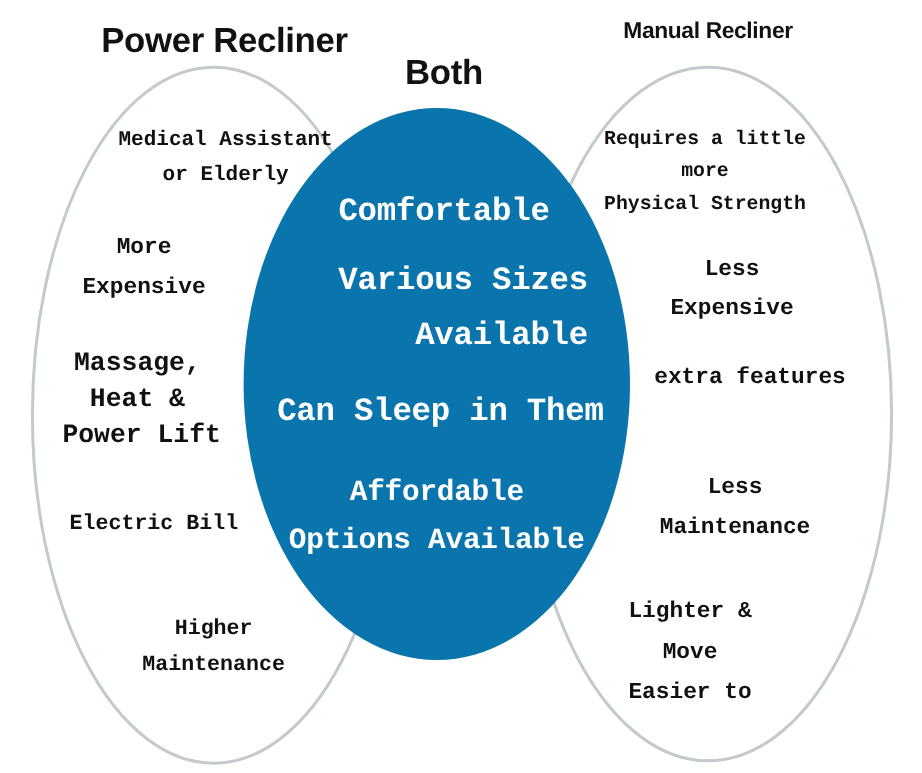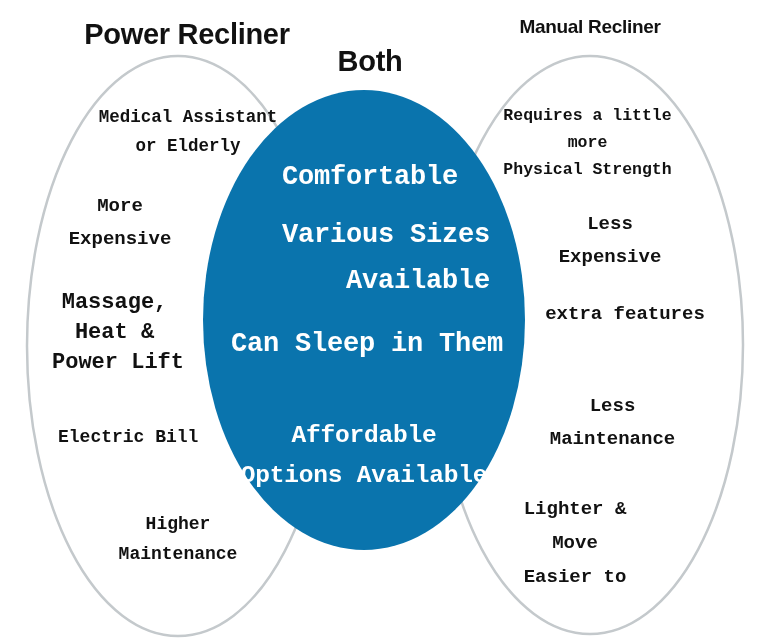--- a/index.html
+++ b/index.html
@@ -47,21 +47,21 @@
 <div class="center-item" style="left:240px; top:146px; width:260px; font-size:27px; line-height:36px;margin-top:13px;">
   <span>Comfortable</span>
 </div>
 <div class="center-item" style="left:230px; top:212px; width:260px; font-size:27px; line-height:46px;text-align:right;">
   <span>Various Sizes</span>
   <span>Available</span>
 </div>
 <div class="center-item" style="left:214px; top:326px; width:306px; font-size:27px; line-height:36px;">
   <span>Can Sleep in Them</span>
 </div>
-<div class="center-item" style="left:230px; top:392px; width:268px; font-size:24.5px; line-height:40px;margin-top:24px;">
+<div class="center-item" style="left:230px; top:392px; width:268px; font-size:24.5px; line-height:40px;">
   <span>Affordable</span>
   <span>Options Available</span>
 </div>
 
 <div class="item" style="left:500px; top:102px; width:175px; font-size:16.5px; line-height:27px;">
   <span>Requires a little</span>
   <span>more</span>
   <span>Physical Strength</span>
 </div>
 <div class="item" style="left:540px; top:208px; width:140px; font-size:19px; line-height:33px;">

